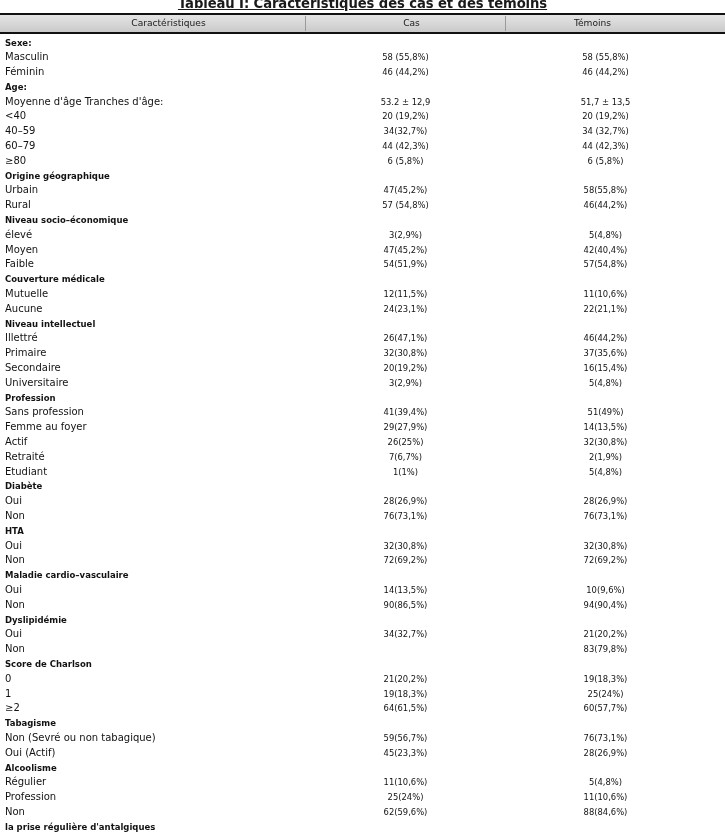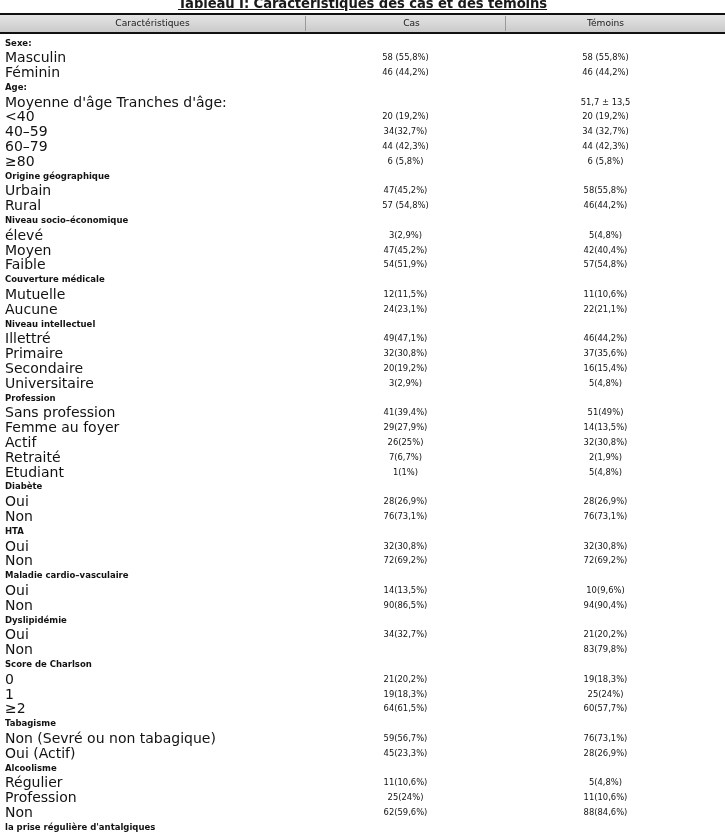--- a/index.html
+++ b/index.html
@@ -89,21 +89,21 @@
     position: relative;
     height: 14.8px;
     width: 724px;
   }
   .cell-label {
     position: absolute;
     left: 5px;
     top: 0;
     height: 14.8px;
     line-height: 14.8px;
-    font-size: 14px;
+    font-size: 10px;
     white-space: nowrap;
     color: #121212;
   }
   .cell-label.grp {
     font-weight: bold;
     font-size: 8.5px;
   }
   .cell-cas {
     position: absolute;
     left: 306px;
@@ -134,23 +134,23 @@
 
 <div class="table-title">Tableau I: Caractéristiques des cas et des témoins</div>
 
 <div class="table-wrap">
 
   <div class="rule-top"></div>
 
   <div class="hdr-row">
     <div class="hdr-sep" style="left:305px;"></div>
     <div class="hdr-sep" style="left:505px;"></div>
-    <div class="hdr-cell" style="left:0px; width:305px;">Caractéristiques</div>
+    <div class="hdr-cell" style="left:16px; width:305px;">Caractéristiques</div>
     <div class="hdr-cell" style="left:312px; width:199px;">Cas</div>
-    <div class="hdr-cell" style="left:506px; width:199px;">Témoins</div>
+    <div class="hdr-cell" style="left:493px; width:199px;">Témoins</div>
   </div>
 
   <div class="rule-mid"></div>
 
   <div class="tbody" id="tbody">
       <div class="row">
         <div class="cell-label grp">Sexe:</div>
         <div class="cell-cas"></div>
         <div class="cell-tem"></div>
       </div>
@@ -164,20 +164,21 @@
         <div class="cell-cas">46 (44,2%)</div>
         <div class="cell-tem">46 (44,2%)</div>
       </div>
       <div class="row">
         <div class="cell-label grp">Age:</div>
         <div class="cell-cas"></div>
         <div class="cell-tem"></div>
       </div>
       <div class="row">
         <div class="cell-label">Moyenne d'âge Tranches d'âge:</div>
+        <div class="cell-cas">53.2 ± 12,9</div>
         <div class="cell-tem">51,7 ± 13,5</div>
       </div>
       <div class="row">
         <div class="cell-label">&lt;40</div>
         <div class="cell-cas">20 (19,2%)</div>
         <div class="cell-tem">20 (19,2%)</div>
       </div>
       <div class="row">
         <div class="cell-label">40–59</div>
         <div class="cell-cas">34(32,7%)</div>
@@ -243,21 +244,21 @@
         <div class="cell-cas">24(23,1%)</div>
         <div class="cell-tem">22(21,1%)</div>
       </div>
       <div class="row">
         <div class="cell-label grp">Niveau intellectuel</div>
         <div class="cell-cas"></div>
         <div class="cell-tem"></div>
       </div>
       <div class="row">
         <div class="cell-label">Illettré</div>
-        <div class="cell-cas">49(47,1%)</div>
+        <div class="cell-cas">26(47,1%)</div>
         <div class="cell-tem">46(44,2%)</div>
       </div>
       <div class="row">
         <div class="cell-label">Primaire</div>
         <div class="cell-cas">32(30,8%)</div>
         <div class="cell-tem">37(35,6%)</div>
       </div>
       <div class="row">
         <div class="cell-label">Secondaire</div>
         <div class="cell-cas">20(19,2%)</div>

